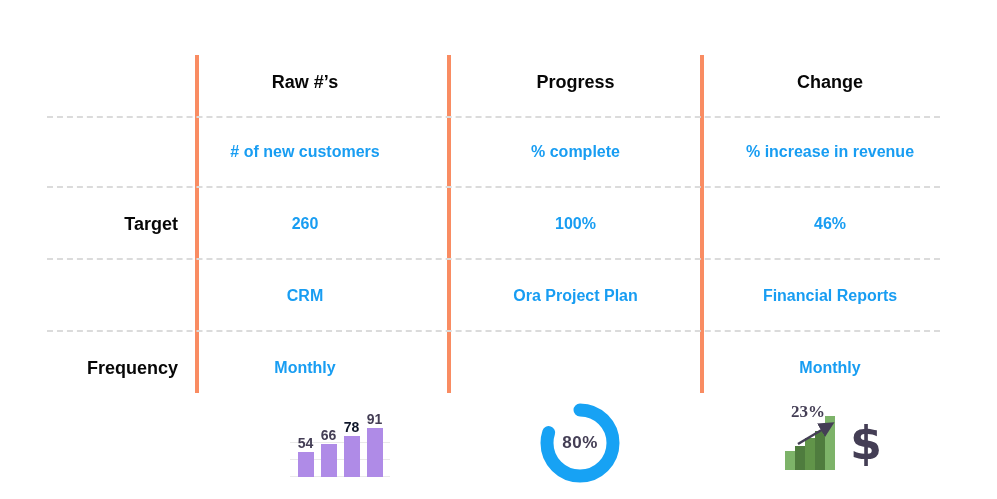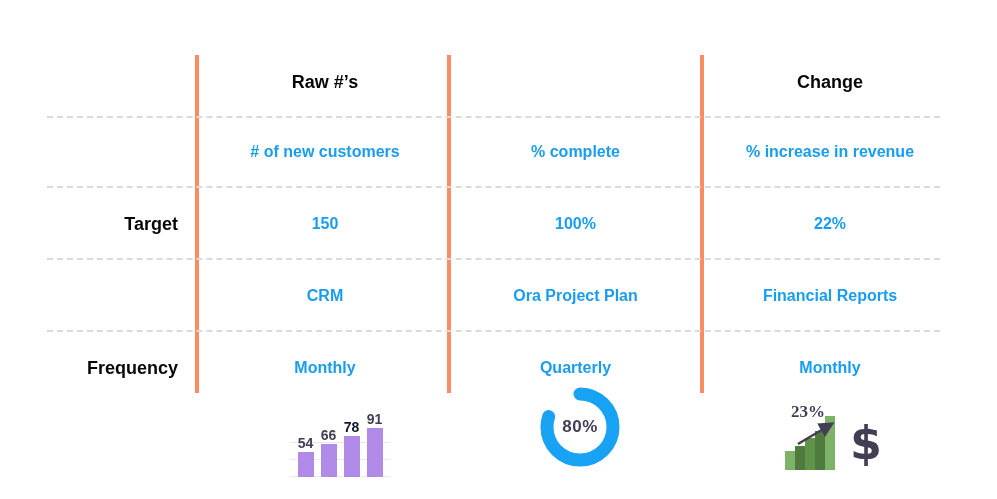--- a/index.html
+++ b/index.html
@@ -45,21 +45,21 @@
     height: 26px;
     line-height: 26px;
     font-size: 18px;
     font-weight: 700;
     white-space: nowrap;
   }
   .hdr   { color: #070707; text-align: center; }
   .rowlab{ color: #070707; text-align: right; left: 0; width: 178px; }
   .val   { color: #189DF2; text-align: center; font-size: 16px; }
 
-  .c1 { left: 213px; width: 224px; }
+  .c1 { left: 193px; width: 224px; }
   .c2 { left: 451px; width: 249px; }
   .c3 { left: 704px; width: 252px; }
 
   .rh { top: 69px; }
   .r0 { top: 139px; }
   .r1 { top: 211px; }
   .r2 { top: 283px; }
   .r3 { top: 355px; }
 
   
@@ -91,21 +91,21 @@
     font-size: 14px;
     font-weight: 700;
     color: #443E55;
     margin-bottom: 1px;
   }
   .pbar { width: 16px; }
 
   
   .donut {
     position: absolute;
-    left: 538px; top: 385px;
+    left: 538px; top: 401px;
     width: 84px; height: 84px;
   }
   .donut svg { position: absolute; left: 0; top: 0; }
   .donut-center {
     position: absolute;
     left: 0; top: 0; width: 84px; height: 84px;
     display: flex; align-items: center; justify-content: center;
     font-size: 17px; font-weight: 700; color: #443E55;
     letter-spacing: 0.5px;
   }
@@ -145,38 +145,38 @@
   <div class="vline v0"></div>
   <div class="vline v1"></div>
   <div class="vline v2"></div>
 
   <div class="dashline d0"></div>
   <div class="dashline d1"></div>
   <div class="dashline d2"></div>
   <div class="dashline d3"></div>
 
   <div class="cell hdr rh c1">Raw #’s</div>
+  <div class="cell hdr rh c2">Progress</div>
   <div class="cell hdr rh c3">Change</div>
 
   <div class="cell val r0 c1"># of new customers</div>
   <div class="cell val r0 c2">% complete</div>
   <div class="cell rowlab r1">Target</div>
 
   <div class="cell val r0 c3">% increase in revenue</div>
-  <div class="cell val r1 c1">150</div>
+  <div class="cell val r1 c1">260</div>
   <div class="cell val r1 c2">100%</div>
-  <div class="cell val r1 c3">22%</div>
+  <div class="cell val r1 c3">46%</div>
 
   <div class="cell val r2 c1">CRM</div>
   <div class="cell val r2 c2">Ora Project Plan</div>
   <div class="cell val r2 c3">Financial Reports</div>
 
   <div class="cell rowlab r3">Frequency</div>
   <div class="cell val r3 c1">Monthly</div>
-  <div class="cell val r3 c2">Quarterly</div>
   <div class="cell val r3 c3">Monthly</div>
 
   <div class="pchart">
     <div class="pgrid" style="bottom:0"></div>
     <div class="pgrid" style="bottom:17px"></div>
     <div class="pgrid" style="bottom:34px"></div>
     <div class="pbars">
         <div class="pbar-wrap">
           <div class="pbar-label" style="color: rgb(68, 62, 85);">54</div>
           <div class="pbar" style="height: 25px; background: rgb(175, 139, 231);"></div>

